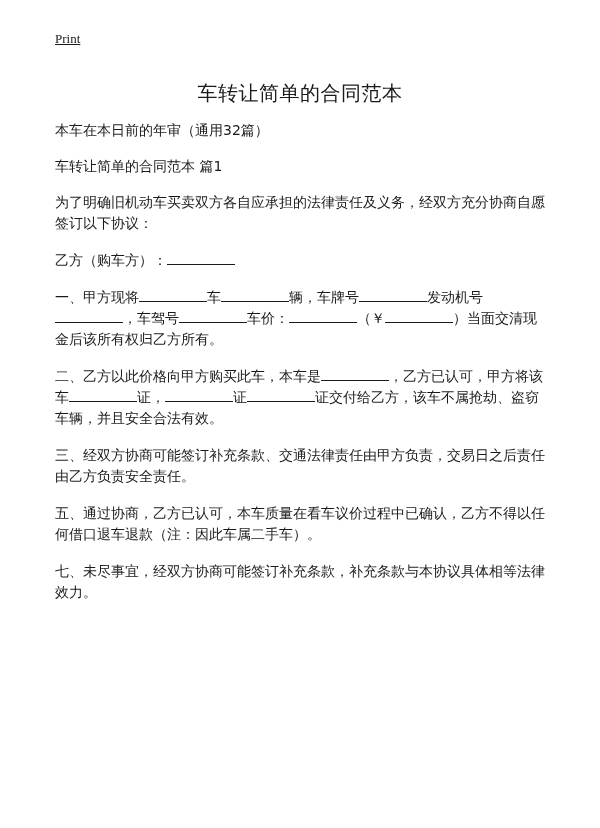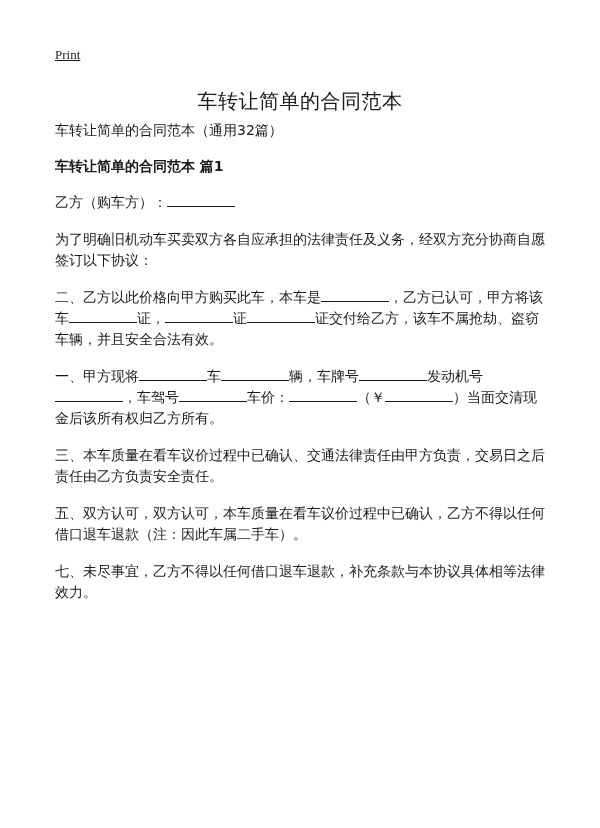--- a/index.html
+++ b/index.html
@@ -4,54 +4,54 @@
 <style>
   html, body { margin: 0; padding: 0; background: #ffffff; }
   body {
     width: 600px; height: 828px; overflow: hidden;
     font-family: "DejaVu Sans", "Liberation Sans", sans-serif;
     color: #1a1a1a;
   }
   .page { position: relative; padding: 0 55px; }
   .print {
     font-family: "Liberation Serif", "DejaVu Serif", serif;
-    font-size: 13px; position: absolute; left: 55px; top: 47px; text-decoration: underline;
+    font-size: 13px; position: absolute; left: 55px; top: 31px; text-decoration: underline;
   }
   .title {
     position: absolute; left: 0; right: 0; top: 80px;
-    text-align: center; font-size: 20px; font-weight: normal; margin: 8px;
+    text-align: center; font-size: 20px; font-weight: normal; margin: 0;
     letter-spacing: 0.5px;
   }
   .body { position: absolute; left: 55px; width: 492px; top: 120px; font-size: 14px; line-height: 21px; }
   .body p { margin: 0 0 16px 0; }
   .subtitle { margin-bottom: 15px !important; }
-  .heading { font-weight: bold; margin-bottom: 15px !important; }
+  .heading { font-weight: normal; margin-bottom: 15px !important; }
   .blank {
     display: inline-block; border-bottom: 1px solid #1a1a1a;
     height: 14px; vertical-align: baseline;
   }
   .b70 { width: 68px; }
 </style>
 </head>
 <body>
 
 <div class="page">
   <div class="print">Print</div>
   <h1 class="title">车转让简单的合同范本</h1>
 
   <div class="body">
-    <p class="subtitle">车转让简单的合同范本（通用32篇）</p>
+    <p class="subtitle">本车在本日前的年审（通用32篇）</p>
     <p class="heading">车转让简单的合同范本 篇1</p>
+
+    <p>为了明确旧机动车买卖双方各自应承担的法律责任及义务，经双方充分协商自愿签订以下协议：</p>
 
     <p><span>乙方（购车方）：</span><span class="blank b70"></span></p>
 
-    <p>为了明确旧机动车买卖双方各自应承担的法律责任及义务，经双方充分协商自愿签订以下协议：</p>
+    <p><span>一、甲方现将</span><span class="blank b70"></span><span>车</span><span class="blank b70"></span><span>辆，车牌号</span><span class="blank b70"></span><span>发动机号</span><span class="blank b70"></span><span>，车驾号</span><span class="blank b70"></span><span>车价：</span><span class="blank b70"></span><span>（￥</span><span class="blank b70"></span><span>）当面交清现金后该所有权归乙方所有。</span></p>
 
     <p><span>二、乙方以此价格向甲方购买此车，本车是</span><span class="blank b70"></span><span>，乙方已认可，甲方将该车</span><span class="blank b70"></span><span>证，</span><span class="blank b70"></span><span>证</span><span class="blank b70"></span><span>证交付给乙方，该车不属抢劫、盗窃车辆，并且安全合法有效。</span></p>
 
-    <p><span>一、甲方现将</span><span class="blank b70"></span><span>车</span><span class="blank b70"></span><span>辆，车牌号</span><span class="blank b70"></span><span>发动机号</span><span class="blank b70"></span><span>，车驾号</span><span class="blank b70"></span><span>车价：</span><span class="blank b70"></span><span>（￥</span><span class="blank b70"></span><span>）当面交清现金后该所有权归乙方所有。</span></p>
-
-    <p>三、本车质量在看车议价过程中已确认、交通法律责任由甲方负责，交易日之后责任由乙方负责安全责任。</p>
-    <p>五、双方认可，双方认可，本车质量在看车议价过程中已确认，乙方不得以任何借口退车退款（注：因此车属二手车）。</p>
-    <p>七、未尽事宜，乙方不得以任何借口退车退款，补充条款与本协议具体相等法律效力。</p>
+    <p>三、经双方协商可能签订补充条款、交通法律责任由甲方负责，交易日之后责任由乙方负责安全责任。</p>
+    <p>五、通过协商，乙方已认可，本车质量在看车议价过程中已确认，乙方不得以任何借口退车退款（注：因此车属二手车）。</p>
+    <p>七、未尽事宜，经双方协商可能签订补充条款，补充条款与本协议具体相等法律效力。</p>
 
   </div>
 </div>
 
 </body></html>

